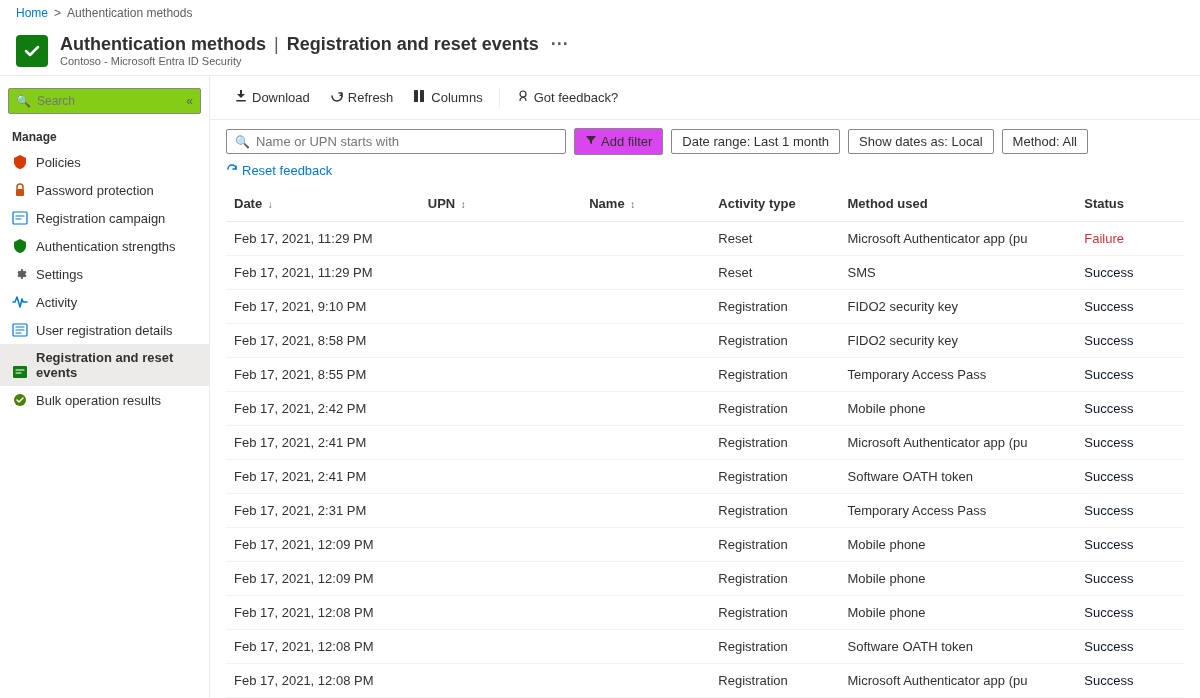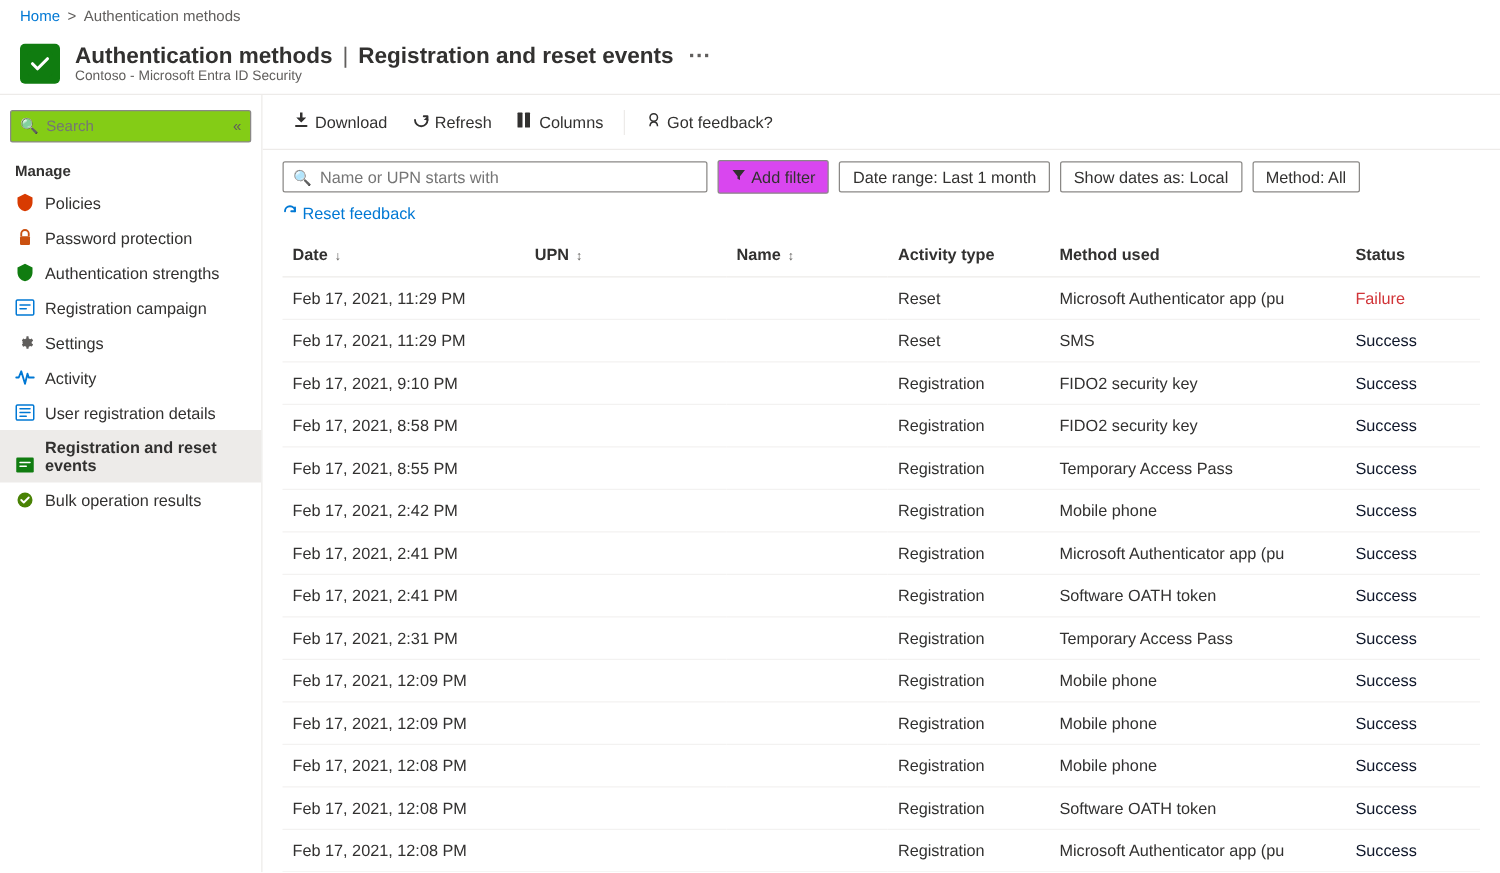--- a/index.html
+++ b/index.html
@@ -132,36 +132,36 @@
       <div class="sidebar-item-icon icon-password">
         <svg width="16" height="16" viewBox="0 0 16 16" fill="currentColor">
             <rect x="4" y="7" width="8" height="7" rx="1"></rect>
             <path d="M5 7V5a3 3 0 016 0v2" stroke="currentColor" stroke-width="1.5" fill="none"></path>
           </svg>
       </div>
       <span>Password protection</span>
     </div>
 
     <div class="sidebar-item">
-      <div class="sidebar-item-icon icon-auth-strength">
-        <svg width="16" height="16" viewBox="0 0 16 16" fill="currentColor">
-            <path d="M8 1L2 4v4c0 3.3 2.5 6.4 6 7 3.5-.6 6-3.7 6-7V4L8 1z"></path>
-          </svg>
-      </div>
-      <span>Authentication strengths</span>
-    </div>
-
-    <div class="sidebar-item">
       <div class="sidebar-item-icon icon-campaign">
         <svg width="16" height="16" viewBox="0 0 16 16" fill="currentColor">
             <rect x="1" y="2" width="14" height="12" rx="1" fill="none" stroke="currentColor" stroke-width="1.2"></rect>
             <path d="M4 6h8M4 9h5" stroke="currentColor" stroke-width="1.2" stroke-linecap="round"></path>
           </svg>
       </div>
       <span>Registration campaign</span>
+    </div>
+
+    <div class="sidebar-item">
+      <div class="sidebar-item-icon icon-auth-strength">
+        <svg width="16" height="16" viewBox="0 0 16 16" fill="currentColor">
+            <path d="M8 1L2 4v4c0 3.3 2.5 6.4 6 7 3.5-.6 6-3.7 6-7V4L8 1z"></path>
+          </svg>
+      </div>
+      <span>Authentication strengths</span>
     </div>
 
     <div class="sidebar-item">
       <div class="sidebar-item-icon icon-settings">
         <svg width="16" height="16" viewBox="0 0 16 16" fill="currentColor">
             <path d="M8 10a2 2 0 100-4 2 2 0 000 4zm5.3-2.5l1.2-1-1-1.7-1.5.5a4.5 4.5 0 00-1-.6L10.8 3H9.2l-.2 1.7a4.5 4.5 0 00-1 .6L6.5 4.8l-1 1.7 1.2 1a4.5 4.5 0 000 1.1l-1.2 1 1 1.7 1.5-.5c.3.2.6.4 1 .6L9.2 13h1.6l.2-1.7c.4-.2.7-.4 1-.6l1.5.5 1-1.7-1.2-1c.1-.4.1-.7 0-1z"></path>
           </svg>
       </div>
       <span>Settings</span>
     </div>

